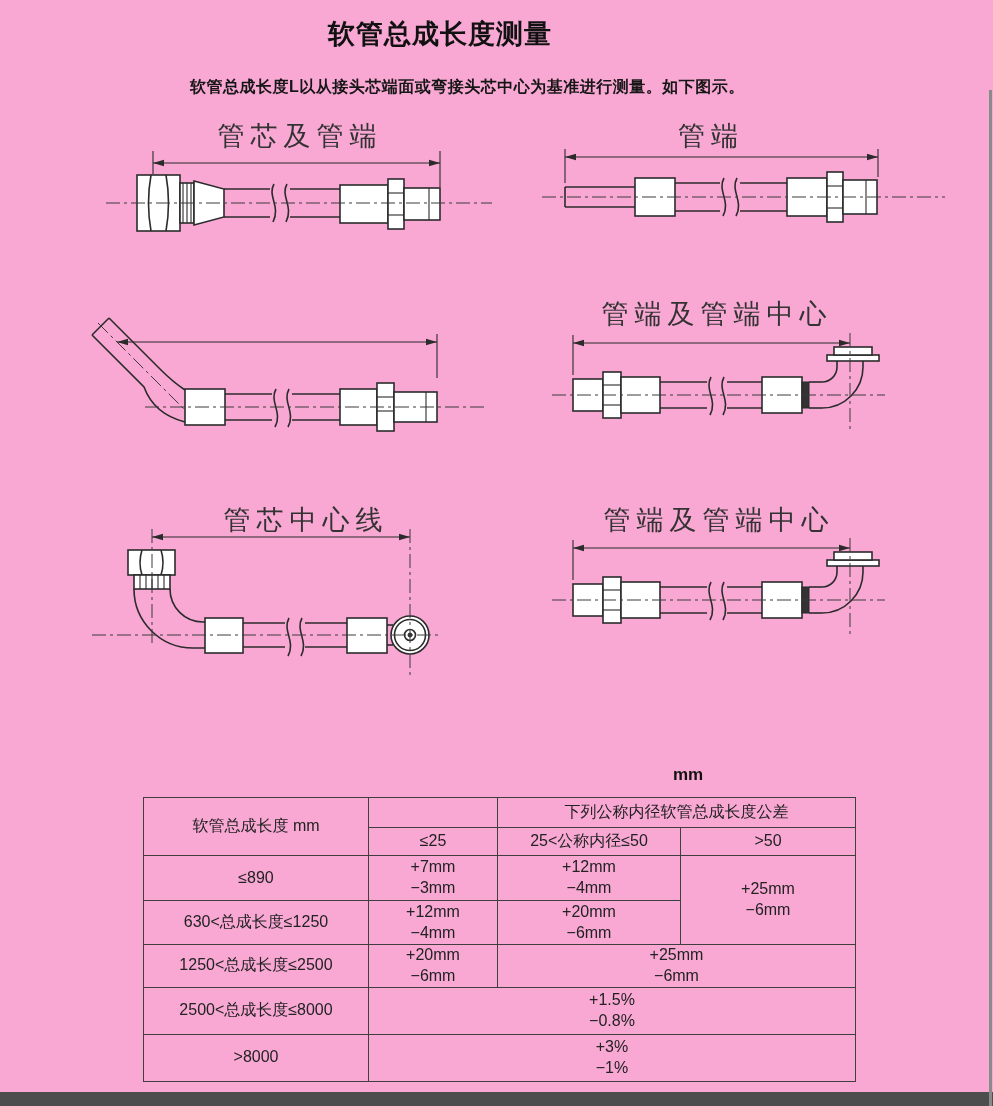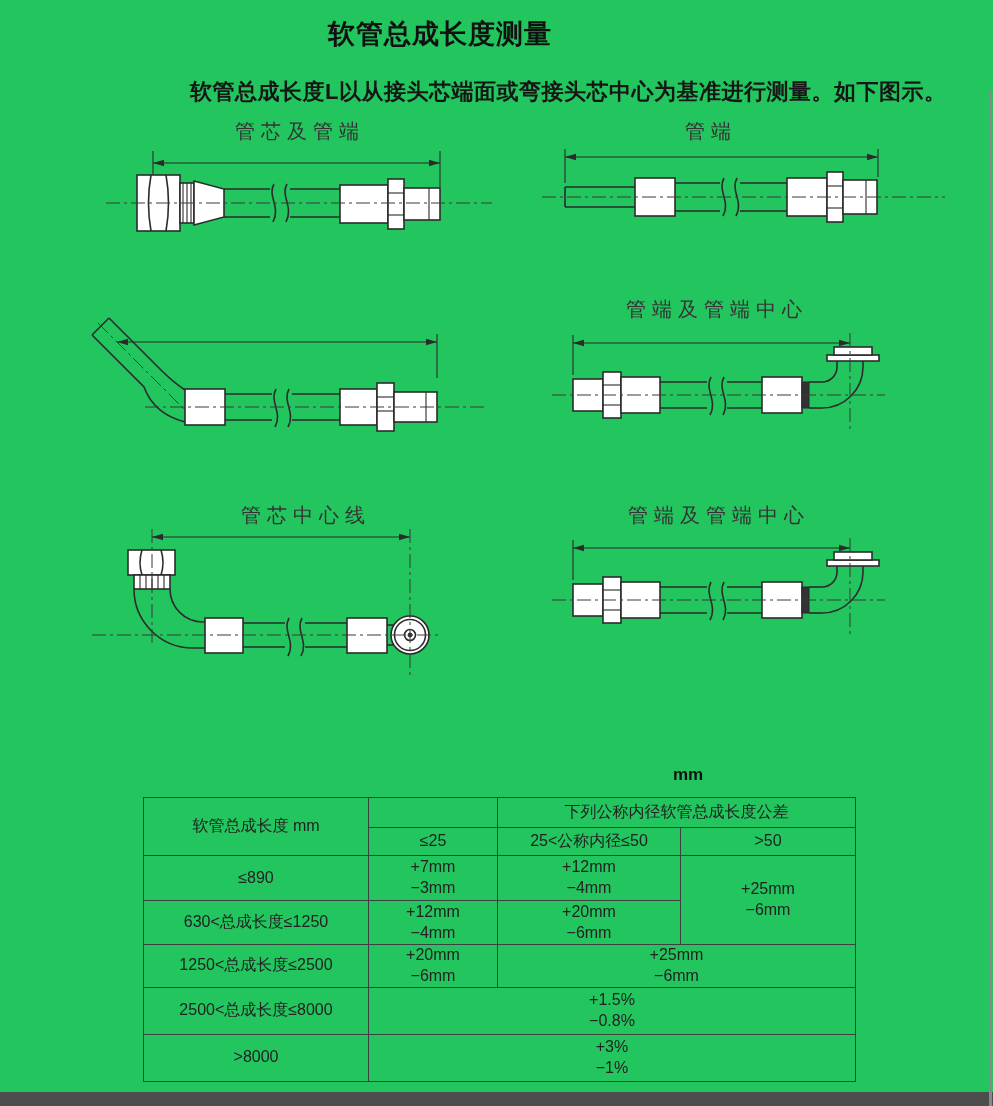--- a/index.html
+++ b/index.html
@@ -1,29 +1,29 @@
 <!DOCTYPE html>
 <html><head>
 <meta charset="utf-8">
 <style>
   html,body{margin:0;padding:0;background:#e8e8e8;}
   .page{
-    position:relative;width:993px;height:1106px;background:#22c55e;
+    position:relative;width:993px;height:1106px;background:#f9a8d4;
     font-family:"Liberation Sans","DejaVu Sans",sans-serif;color:#1f1f1f;overflow:hidden;
   }
   .title{
     position:absolute;top:16px;left:440px;transform:translateX(-50%);
     font-size:27px;font-weight:bold;letter-spacing:1px;white-space:nowrap;color:#111;
   }
   .intro{
-    position:absolute;top:77px;left:190px;font-size:22px;font-weight:bold;
+    position:absolute;top:77px;left:190px;font-size:16px;font-weight:bold;
     letter-spacing:0.5px;white-space:nowrap;color:#161616;
   }
   .figcap{
-    position:absolute;transform:translateX(-50%);font-size:20px;letter-spacing:6px;
+    position:absolute;transform:translateX(-50%);font-size:27px;letter-spacing:6px;
     color:#333;white-space:nowrap;
   }
   svg.fig{position:absolute;overflow:visible;}
   svg.fig .s{fill:#fff;stroke:#2b2b2b;stroke-width:1.6;}
   svg.fig .ln{fill:none;stroke:#2b2b2b;stroke-width:1.6;}
   svg.fig .cl{fill:none;stroke:#3a3a3a;stroke-width:1;stroke-dasharray:14 4 3 4;}
   svg.fig .dim{fill:none;stroke:#2b2b2b;stroke-width:1.1;}
   svg.fig .ar{fill:#2b2b2b;stroke:none;}
   svg.fig .dk{fill:#333;stroke:#2b2b2b;}
   .tbl-title{

